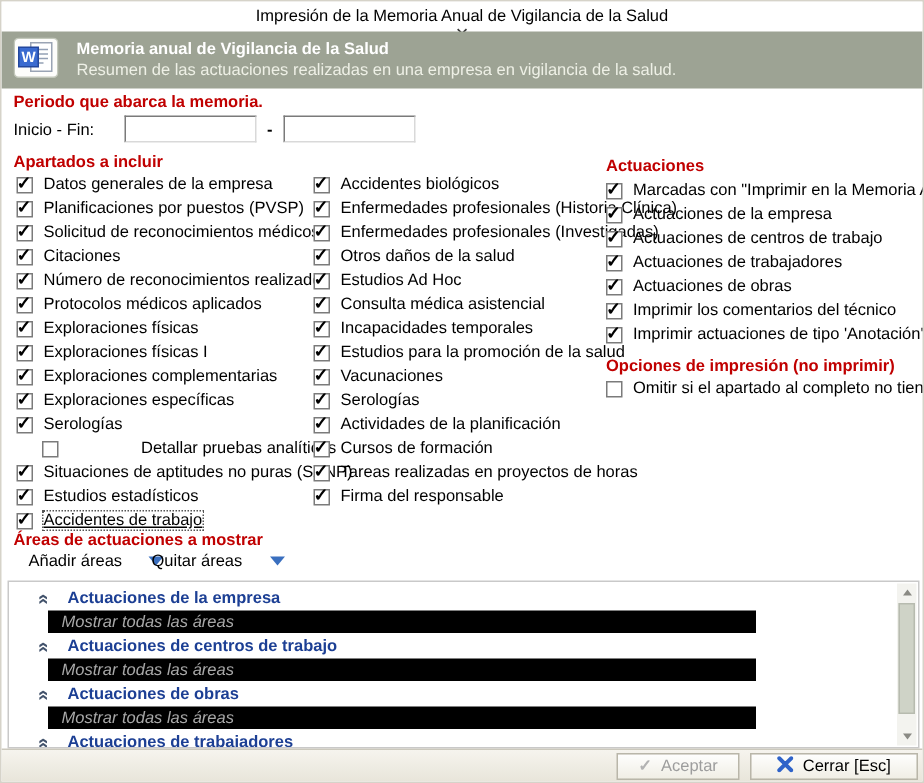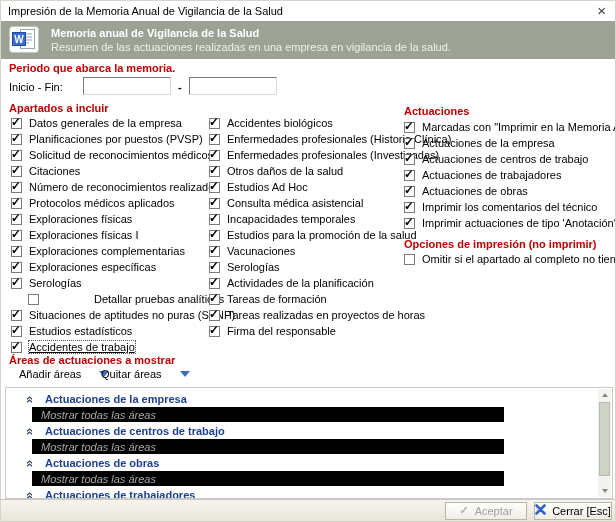--- a/index.html
+++ b/index.html
@@ -2,21 +2,21 @@
 <html><head>
 <meta charset="utf-8">
 <style>
   * { margin:0; padding:0; box-sizing:border-box; }
   html,body { width:616px; height:522px; }
   body { font-family:"Liberation Sans", sans-serif; font-size:11px; color:#000; background:#fff; }
 
   .dialog { position:relative; width:616px; height:522px; background:#fff; border:1px solid #d6d3c9; overflow:hidden; }
 
   
-  .titlebar { position:absolute; top:0; left:0; right:0; height:19px; background:#fff; display:flex; align-items:center; padding:4px 7px; }
+  .titlebar { position:absolute; top:0; left:0; right:0; height:19px; background:#fff; display:flex; align-items:center; padding:4px 7px;flex-direction:column; }
   .titlebar-text { flex:1; color:#000; }
   .close-btn { font-size:15px; line-height:12px; color:#3a3a3a; cursor:default; padding:0 2px; }
 
   
   .header-band { position:absolute; top:20px; left:0; right:0; height:38px; background:#9da394; display:flex; align-items:center; padding-left:8px; }
   .app-icon { margin-right:12px; flex:none; }
   .hdr-title { color:#ffffff; font-weight:bold; margin-bottom:2px; }
   .hdr-sub { color:#eef0e6; }
 
   .red-heading { position:absolute; color:#c00000; font-weight:bold; }
@@ -54,21 +54,21 @@
   .sb-arrow.down { bottom:0; }
   .tri-up { width:0; height:0; border-left:3px solid transparent; border-right:3px solid transparent; border-bottom:4px solid #8a8a84; }
   .tri-down { width:0; height:0; border-left:3px solid transparent; border-right:3px solid transparent; border-top:4px solid #8a8a84; }
   .sb-thumb { position:absolute; left:1px; right:1px; top:13px; height:74px; background:#cfd3c7; border:1px solid #b7bbaf; }
 
   
   .footer { position:absolute; left:0; right:0; bottom:0; height:22px; background:linear-gradient(#f6f4ee,#e8e5da); border-top:1px solid #cbc8bc; display:flex; align-items:center; justify-content:flex-end; gap:7px; padding-right:3px; }
   .btn { height:18px; display:flex; align-items:center; justify-content:center; gap:6px; border:1px solid #b9b6a9; background:linear-gradient(#fefefd,#f0eee5); font-size:11px; cursor:default; }
   .btn-accept { width:82px; color:#9d9d9d; }
   .btn-accept .check-icon { color:#b2b2b2; font-weight:bold; }
-  .btn-close { width:78px; color:#000; }
+  .btn-close { width:112px; color:#000; }
 </style>
 </head>
 <body>
 
 <div class="dialog">
 
   <div class="titlebar">
     <span class="titlebar-text">Impresión de la Memoria Anual de Vigilancia de la Salud</span>
     <span class="close-btn">×</span>
   </div>
@@ -201,21 +201,21 @@
       <div class="cb-row">
         <span class="cb checked"></span>
         <span class="cb-label">Serologías</span>
       </div>
       <div class="cb-row">
         <span class="cb checked"></span>
         <span class="cb-label">Actividades de la planificación</span>
       </div>
       <div class="cb-row">
         <span class="cb checked"></span>
-        <span class="cb-label">Tareas de formación</span>
+        <span class="cb-label">Cursos de formación</span>
       </div>
       <div class="cb-row">
         <span class="cb checked"></span>
         <span class="cb-label">Tareas realizadas en proyectos de horas</span>
       </div>
       <div class="cb-row">
         <span class="cb checked"></span>
         <span class="cb-label">Firma del responsable</span>
       </div>
     </div>

